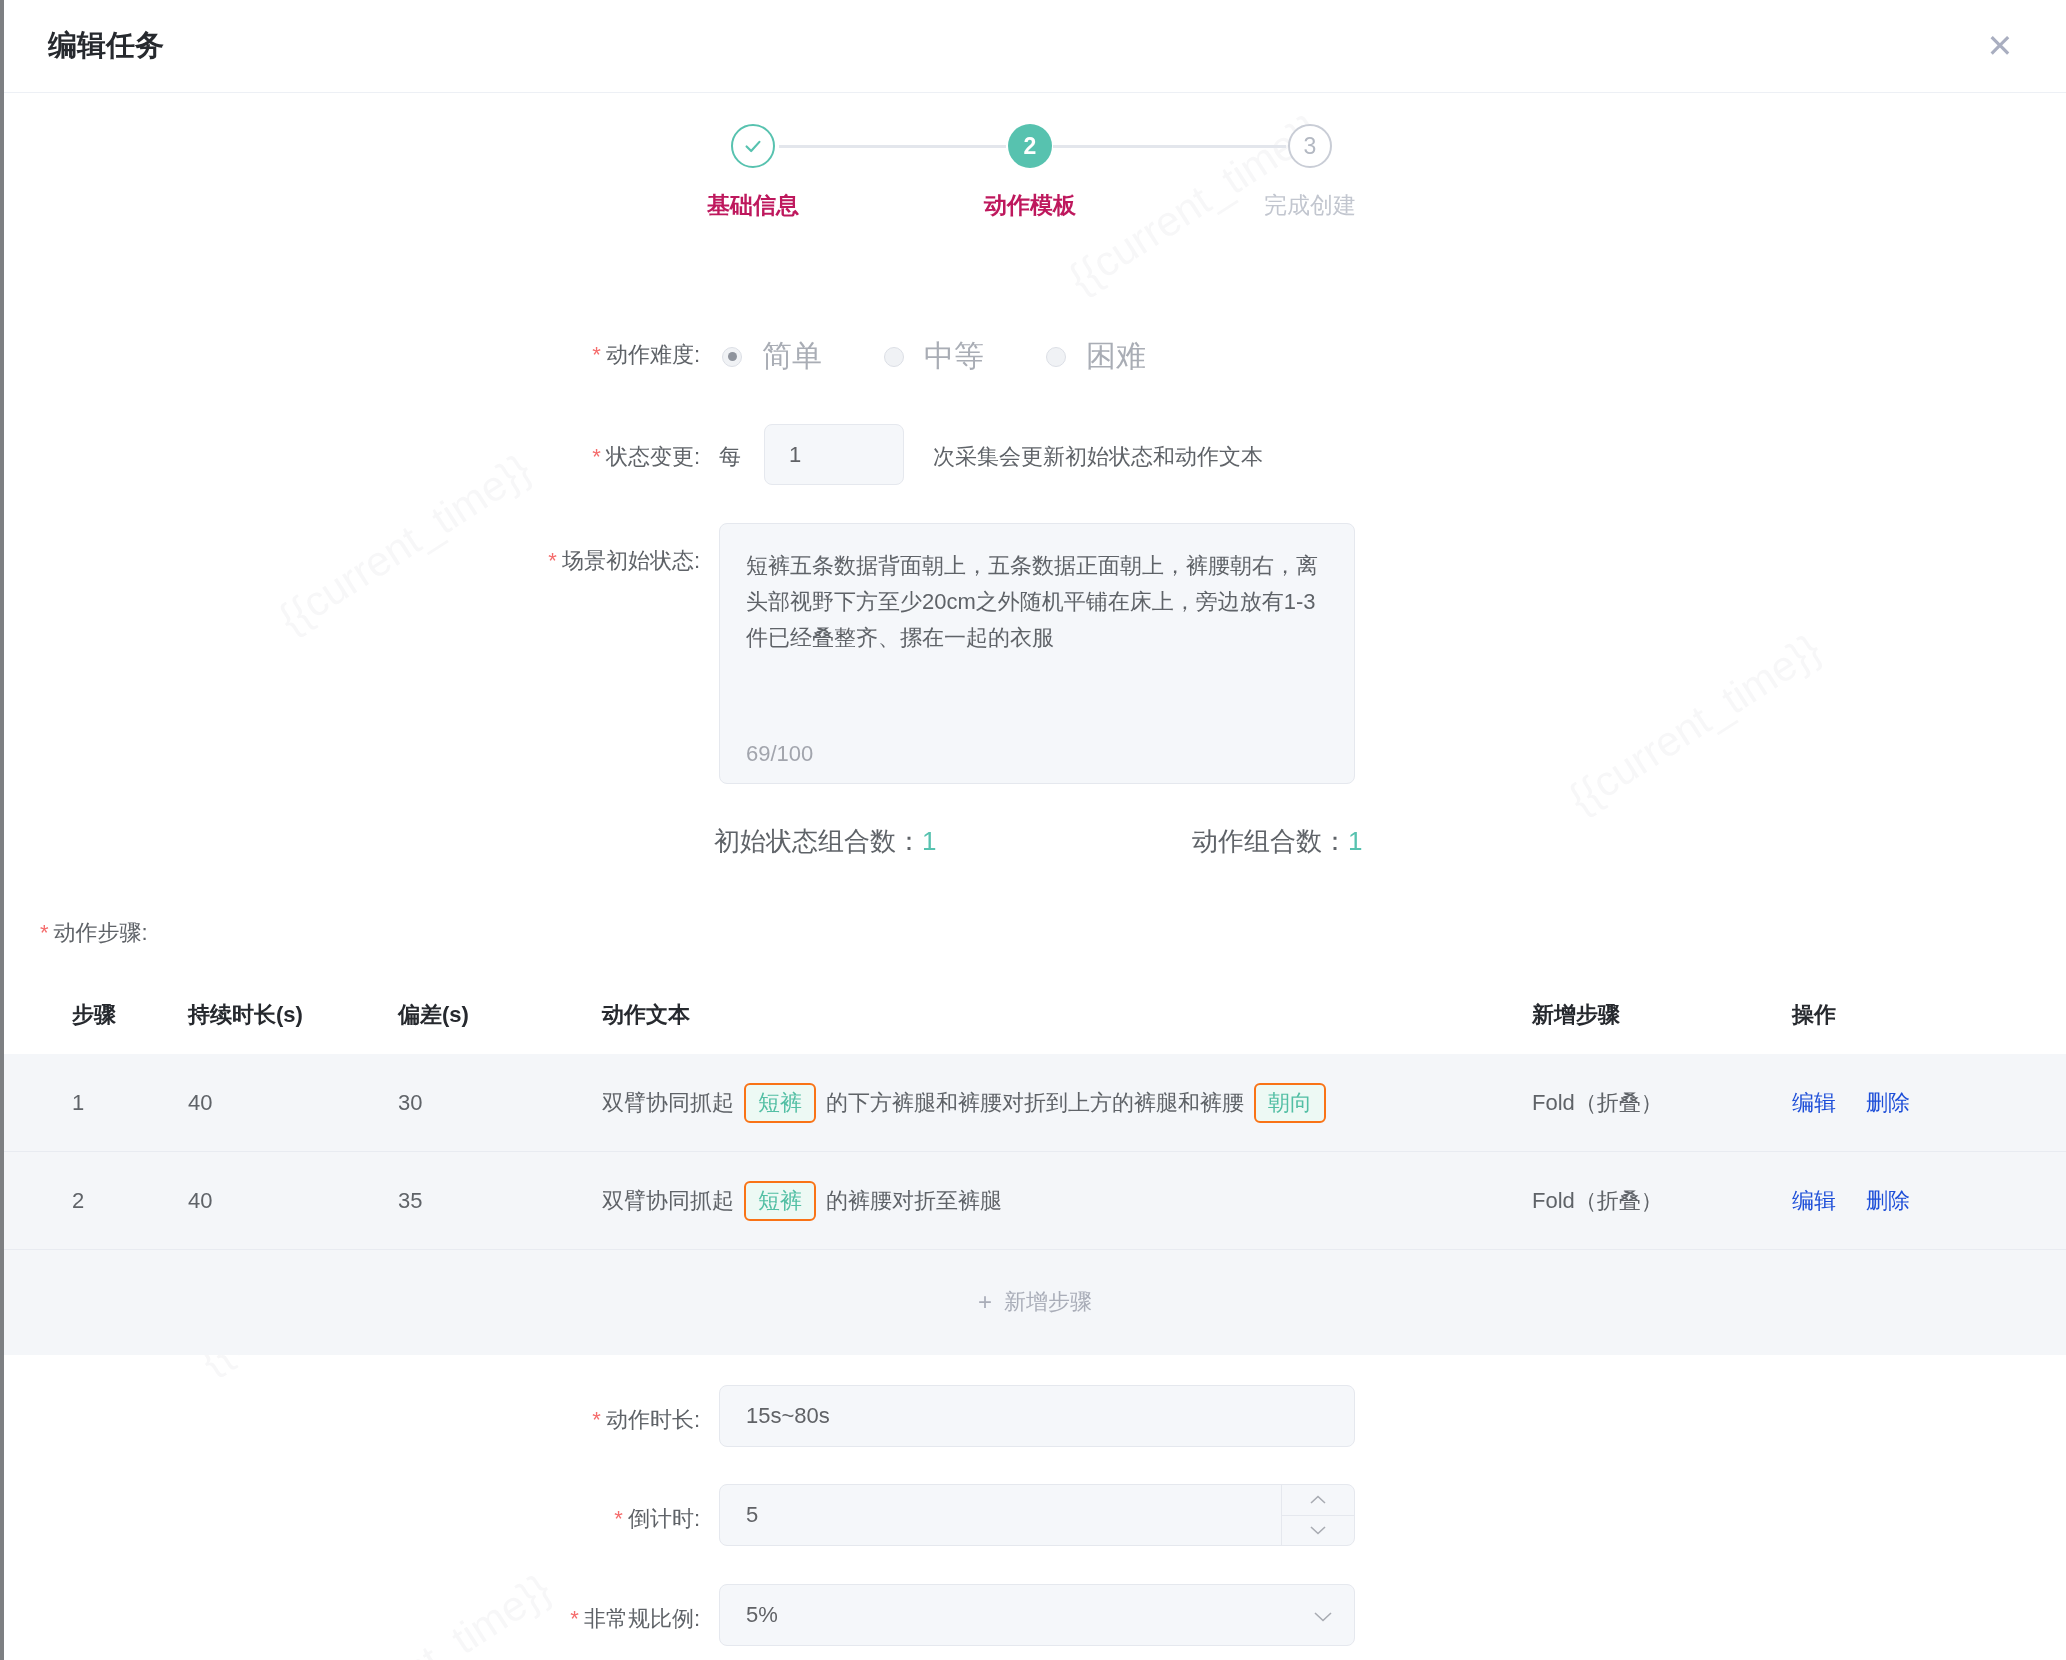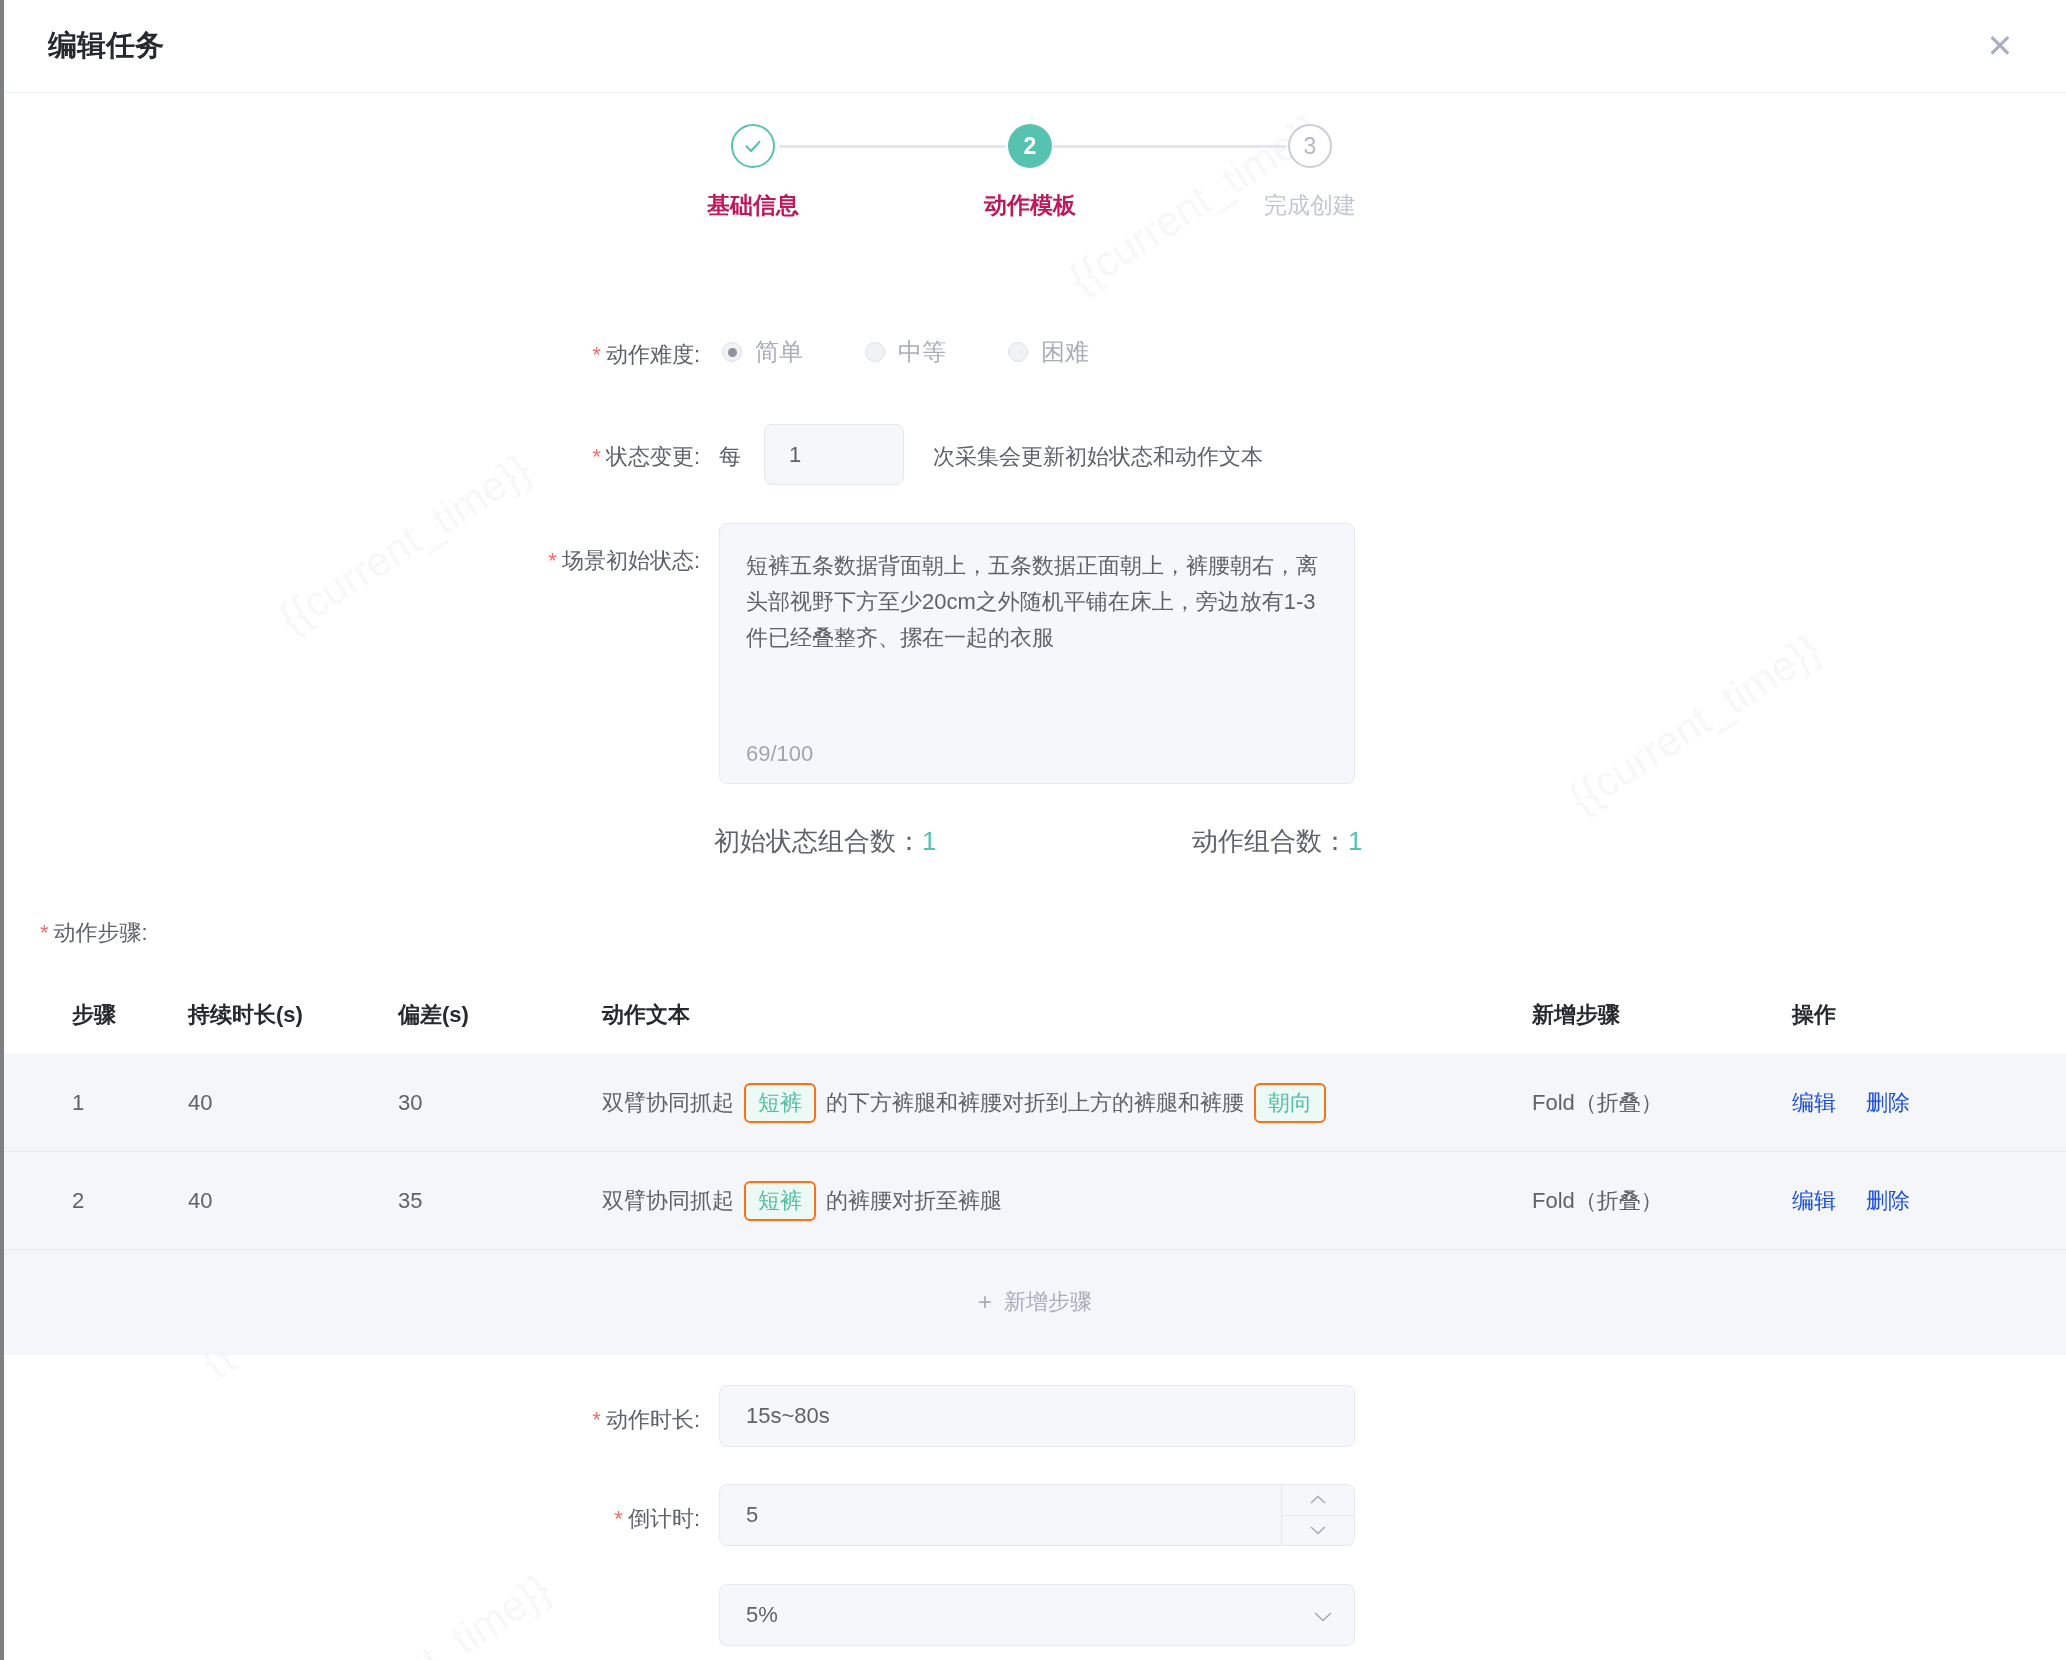--- a/index.html
+++ b/index.html
@@ -32,21 +32,21 @@
   .f-label{position:absolute;width:540px;text-align:right;font-size:22px;color:#5f6368;}
   .req{color:#f56c6c;margin-right:5px;}
   .f-input{position:absolute;background:#f5f7fa;border:1px solid #e5e8ee;border-radius:8px;
            box-sizing:border-box;display:flex;align-items:center;font-size:22px;color:#606266;}
   
   .radio-row{position:absolute;left:722px;top:336px;display:flex;align-items:center;}
   .radio-item{display:flex;align-items:center;margin-right:62px;}
   .radio-circ{width:20px;height:20px;border-radius:50%;background:#f0f2f5;border:1px solid #dcdfe6;
               box-sizing:border-box;display:flex;align-items:center;justify-content:center;}
   .radio-dot{width:9px;height:9px;border-radius:50%;background:#8f949d;}
-  .radio-lab{margin-left:13px;font-size:24px;color:#a9adb5;}
+  .radio-lab{margin-left:20px;font-size:30px;color:#a9adb5;}
   
   .scene-box{position:absolute;left:719px;top:523px;width:636px;height:261px;background:#f5f7fa;
              border:1px solid #e5e8ee;border-radius:8px;box-sizing:border-box;padding:24px 26px;}
   .scene-text{font-size:22px;line-height:36px;color:#5f6368;}
   .scene-count{position:absolute;left:26px;bottom:16px;font-size:22px;color:#a2a5ad;}
   .combo-row{position:absolute;left:0;top:824px;width:100%;}
   .combo-item{position:absolute;font-size:26px;color:#5f6368;}
   .combo-val{color:#57c2af;}
   
   .sec-label{position:absolute;left:40px;top:918px;font-size:22px;color:#5f6368;}
@@ -224,20 +224,23 @@
         </svg>
       </div>
       <div class="num-btn">
         <svg width="16" height="9" viewBox="0 0 16 9">
           <path d="M1 1l7 6.5L15 1" fill="none" stroke="#a8abb2" stroke-width="1.6"></path>
         </svg>
       </div>
     </div>
   </div>
 
+  <div class="f-label" style="left:160px;top:1604px;">
+    <span class="req">*</span><span>非常规比例:</span>
+  </div>
   <div class="f-input" style="left:719px;top:1584px;width:636px;height:62px;padding-left:26px;">
     <span>5%</span>
     <span class="sel-arrow">
       <svg width="18" height="10" viewBox="0 0 18 10">
         <path d="M1 1l8 7.5L17 1" fill="none" stroke="#a8abb2" stroke-width="1.6"></path>
       </svg>
     </span>
   </div>
 
 </div>

